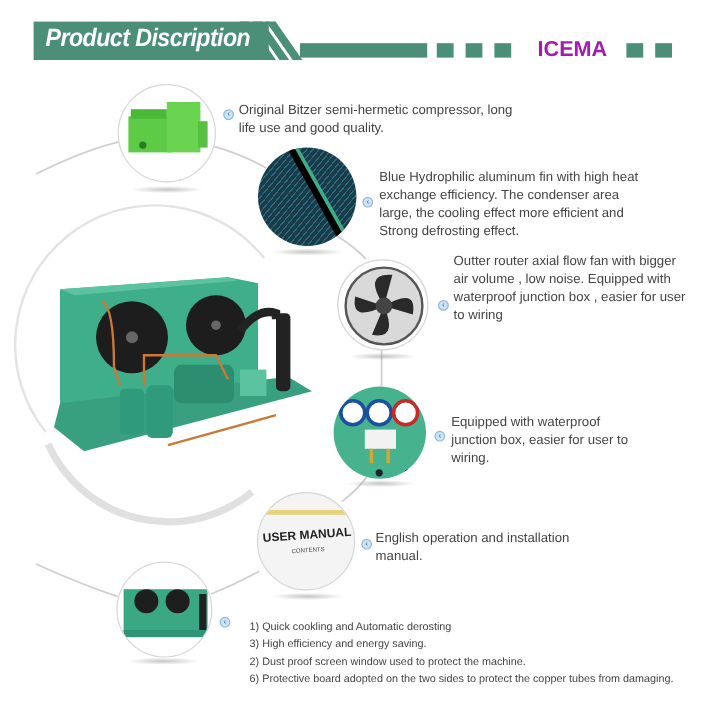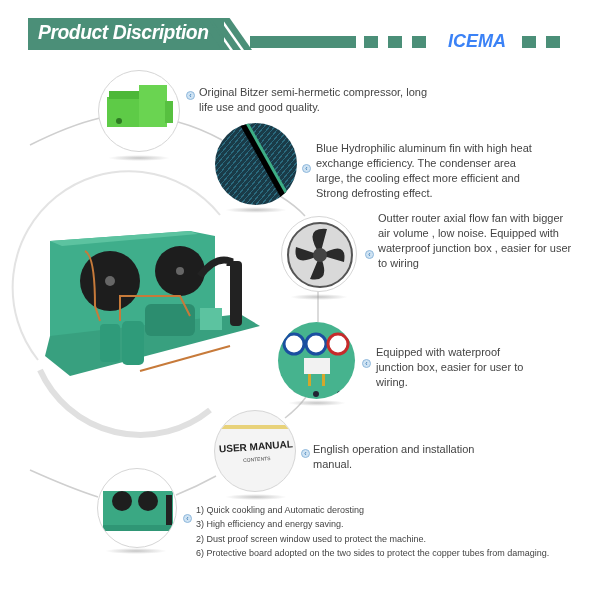--- a/index.html
+++ b/index.html
@@ -4,27 +4,27 @@
 <style>
   html, body { margin:0; padding:0; background:#fff; }
   body { width:600px; height:600px; position:relative; overflow:hidden; font-family:"Liberation Sans", sans-serif; color:#333; }
   .abs { position:absolute; }
   
   .hdr-bar { position:absolute; left:28px; top:18px; width:196px; height:32px; background:#4b8f78; }
   .hdr-title { position:absolute; left:38px; top:20px; font-family:"Liberation Sans", sans-serif; font-weight:bold; font-style:italic; font-size:21px; color:#fff; letter-spacing:-0.5px; transform:scaleX(0.92); transform-origin:left; }
   .stripe { position:absolute; top:18px; width:8px; height:32px; background:#4b8f78; transform:skewX(35deg); transform-origin:bottom left; }
   .hdr-line { position:absolute; left:250px; top:36px; width:106px; height:12px; background:#4b8f78; }
   .sq { position:absolute; top:36px; width:14px; height:12px; background:#4b8f78; }
-  .brand { position:absolute; left:448px; top:31px; font-weight:bold; font-style:italic; font-size:18px; color:#3b82f6; letter-spacing:0px; }
+  .brand { position:absolute; left:448px; top:31px; font-weight:bold; font-size:18px; color:#a21caf; letter-spacing:0px; }
   
   .circle { position:absolute; border-radius:50%; border:1.5px solid #d6d6d6; background:#fff; overflow:hidden; box-sizing:border-box; }
   .shadow { position:absolute; height:6px; border-radius:50%; background:radial-gradient(ellipse at center, rgba(150,150,150,0.55) 0%, rgba(200,200,200,0) 70%); }
   .arrow { position:absolute; width:9px; height:9px; border-radius:50%; background:#cfe3f3; border:1px solid #8fb8dc; box-sizing:border-box; font-size:7px; line-height:7px; text-align:center; color:#2a6fb0; }
   .txt { position:absolute; font-size:11px; line-height:15px; color:#444; }
-  .list { position:absolute; left:196px; top:503px; font-size:9px; line-height:14.4px; color:#444; margin:0; padding:0; list-style:none; }
+  .list { position:absolute; left:196px; top:503px; font-size:9px; line-height:14.4px; color:#444; margin:12px; padding:0; list-style:none; }
   svg { display:block; }
 </style>
 </head>
 <body>
 
 <div>
   <div class="hdr-bar"></div>
   <div class="hdr-title">Product Discription</div>
   <div class="stripe" style="left:222px"></div>
   <div class="stripe" style="left:233px"></div>

